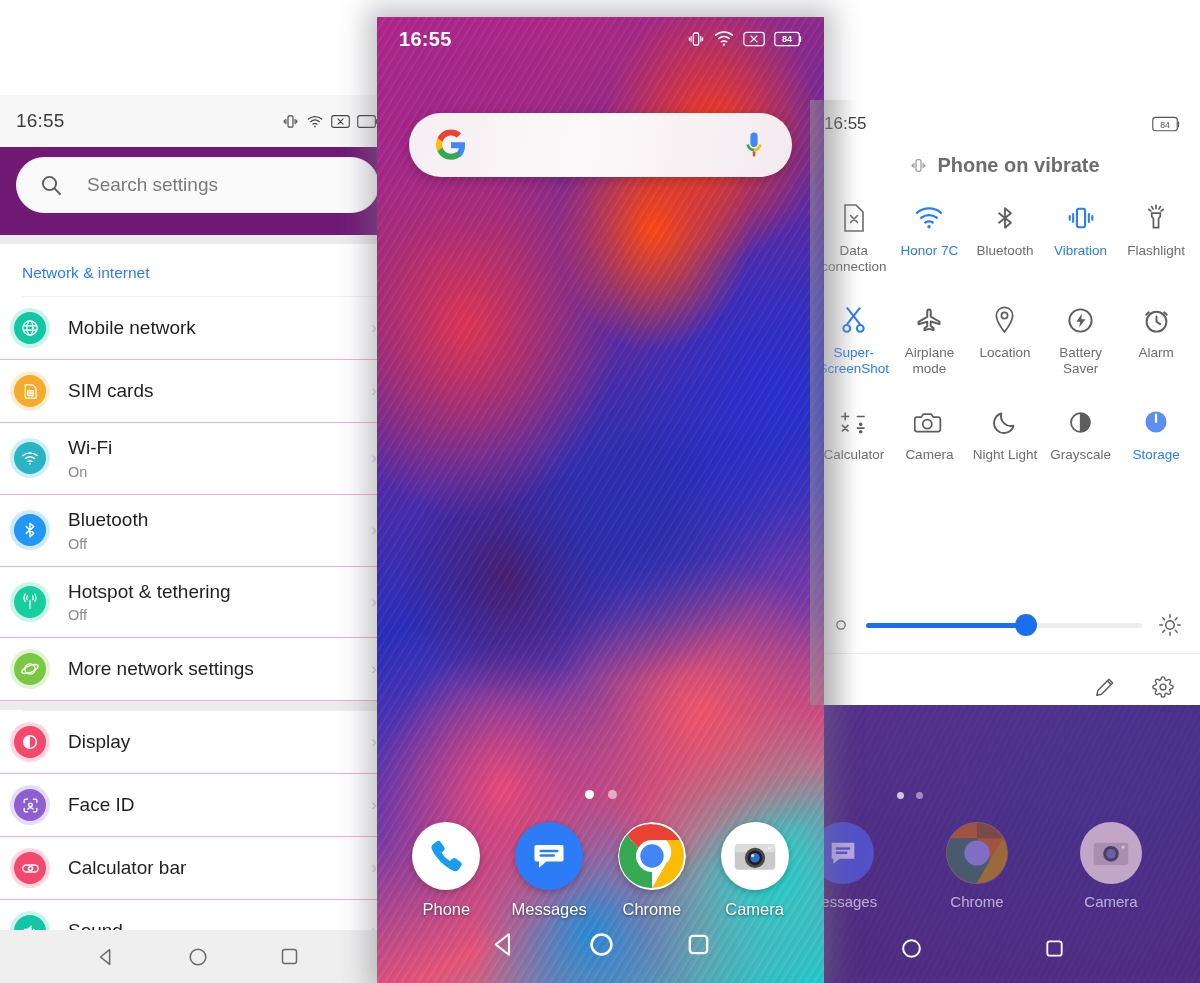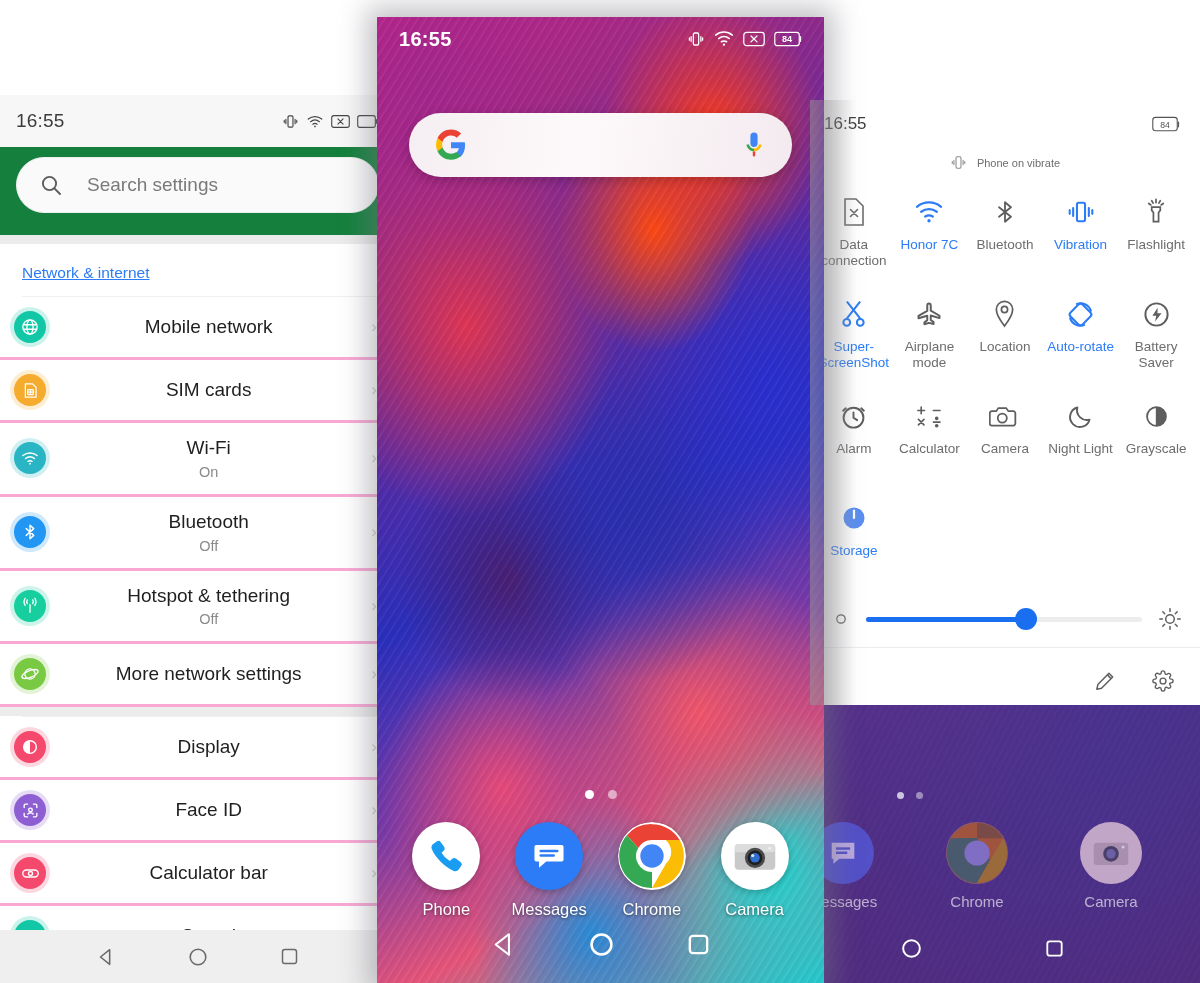--- a/index.html
+++ b/index.html
@@ -16,34 +16,34 @@
     position: absolute; left: 0; top: 95px; width: 395px; height: 888px;
     background: #ffffff; overflow: hidden;
   }
   .set-statusbar {
     height: 52px; background: #f7f7f7;
     display: flex; align-items: center; justify-content: space-between;
     padding: 0 16px;
   }
   .set-clock { font-size: 19px; color: #3c3c3c; letter-spacing: .2px; }
   .set-sysicons { display:flex; align-items:center; gap:7px; }
-  .set-search-wrap { background:#15803d; padding: 10px 16px 22px 16px; }
+  .set-search-wrap { background:#701a75; padding: 10px 16px 22px 16px; }
   .set-search {
     height: 56px; border-radius: 30px; background: #fafafa;
     border: 1px solid #eeeeee;
     display: flex; align-items: center; padding: 0 22px; gap: 24px;
   }
   .set-search-text { font-size: 19px; color: #7a7a7a; }
   .set-divider { height: 9px; background: #ececec; }
-  .sec-head { font-size: 15.5px; color: #2b7cf6; padding: 20px 22px 14px 22px; text-decoration: underline; }
+  .sec-head { font-size: 15.5px; color: #2b7cf6; padding: 20px 22px 14px 22px; }
   .sec-head-line { border-bottom: 1px solid #f0f0f0; margin-left: 22px; }
   .srow {
     display: flex; align-items: center; gap: 22px;
     padding: 14px 14px 14px 14px; min-height: 63px;
-    border-bottom: 3px solid #f9a8d4; position: relative; text-align: center;
+    border-bottom: 1px solid #f9a8d4; position: relative;
   }
   .srow:last-child { border-bottom: none; }
   .sicon {
     width: 32px; height: 32px; border-radius: 50%;
     display:flex; align-items:center; justify-content:center; flex: 0 0 32px;
     box-shadow: 0 0 0 3px rgba(255,255,255,0.0);
   }
   .stext { flex: 1; }
   .stitle { font-size: 19px; color: #1f1f1f; line-height: 1.2; }
   .ssub { font-size: 14.5px; color: #8a8a8a; margin-top: 4px; }
@@ -91,21 +91,21 @@
   }
   .qs-status {
     height: 48px; display:flex; align-items:center; justify-content:space-between;
     padding: 0 18px 0 14px;
   }
   .qs-clock { font-size: 17px; color: #3c3c3c; }
   .qs-vibline {
     display:flex; align-items:center; justify-content:center; gap:10px;
     padding: 6px 0 14px 0;
   }
-  .qs-vibtext { font-size: 11px; color: #6d6d6d; }
+  .qs-vibtext { font-size: 20px; color: #6d6d6d; font-weight: bold; }
   .qs-grid {
     display:grid; grid-template-columns: repeat(5, 1fr);
     row-gap: 4px; padding: 0 6px;
   }
   .qs-tile {
     display:flex; flex-direction:column; align-items:center; gap:8px;
     padding: 10px 2px 14px 2px; min-height: 98px;
   }
   .qs-ico { height: 34px; display:flex; align-items:center; justify-content:center; }
   .qs-lbl {
@@ -594,29 +594,20 @@
         <div class="qs-tile">
           <span class="qs-ico">
             <svg width="25" height="30" viewBox="0 0 22 28" fill="none" stroke="#5e5e5e" stroke-width="1.6">
               <path d="M11 2.2c4.3 0 7.6 3.4 7.6 7.6 0 5.6-7.6 15.4-7.6 15.4S3.4 15.4 3.4 9.8C3.4 5.6 6.7 2.2 11 2.2z"></path>
               <circle cx="11" cy="9.8" r="2.9"></circle>
             </svg>
           </span>
           <span class="qs-lbl">Location</span>
         </div>
 
-        <div class="qs-tile">
-          <span class="qs-ico">
-            <svg width="29" height="29" viewBox="0 0 24 24" fill="none" stroke="#2b7cf6" stroke-width="1.7">
-              <rect x="5" y="5" width="14" height="14" rx="2.4" transform="rotate(45 12 12)"></rect>
-              <path d="M9 3.2A9 9 0 0 1 20.6 9M15 20.8A9 9 0 0 1 3.4 15" stroke-linecap="round"></path>
-            </svg>
-          </span>
-          <span class="qs-lbl on">Auto-rotate</span>
-        </div>
 
         <div class="qs-tile">
           <span class="qs-ico">
             <svg width="29" height="29" viewBox="0 0 24 24" fill="none" stroke="#5e5e5e" stroke-width="1.6" stroke-linejoin="round">
               <circle cx="12" cy="12" r="9.2"></circle>
               <path d="M13 6.4L8.6 13h3.2l-1 4.8L16.2 11h-3.4z" fill="#5e5e5e" stroke="none"></path>
             </svg>
           </span>
           <span class="qs-lbl">Battery Saver</span>
         </div>

